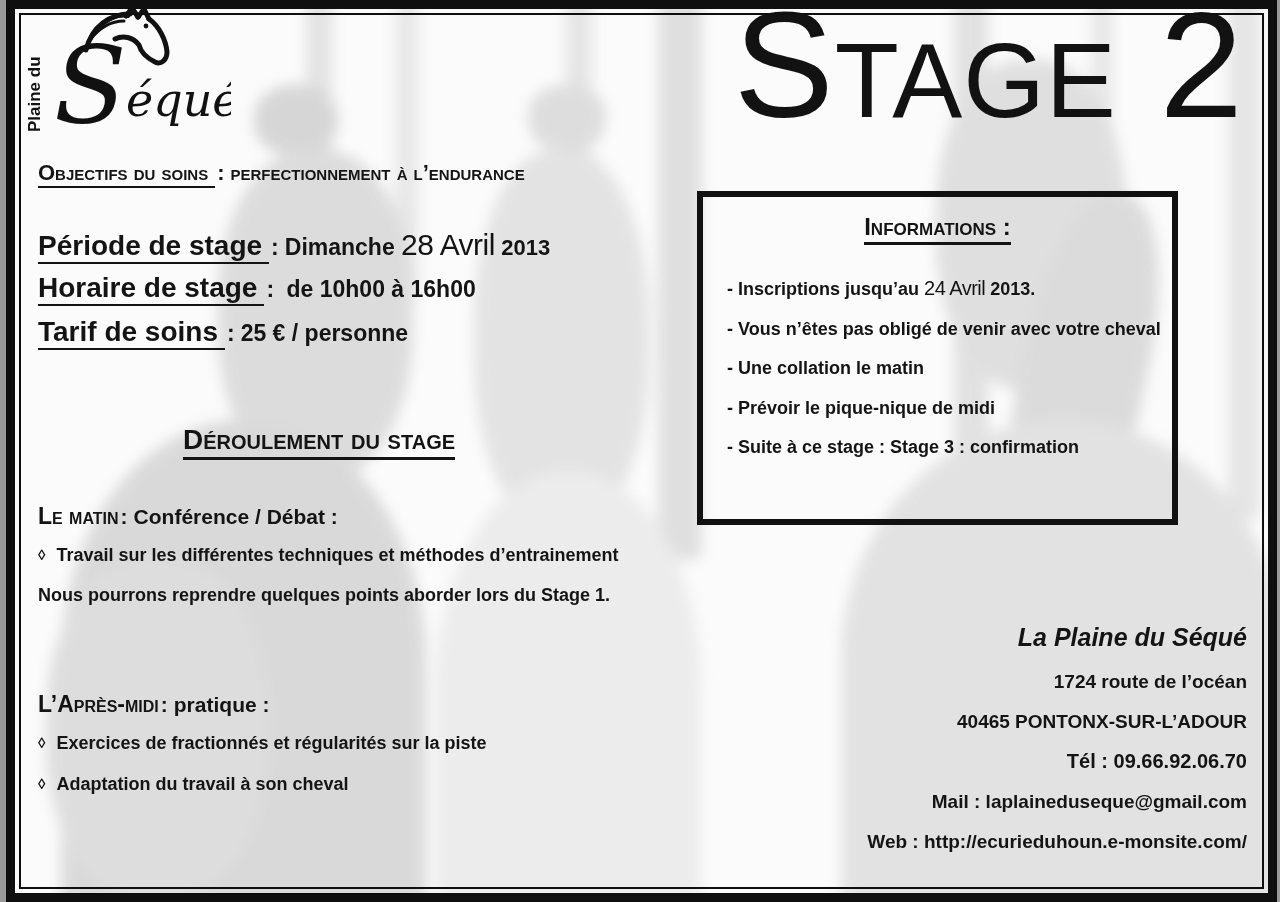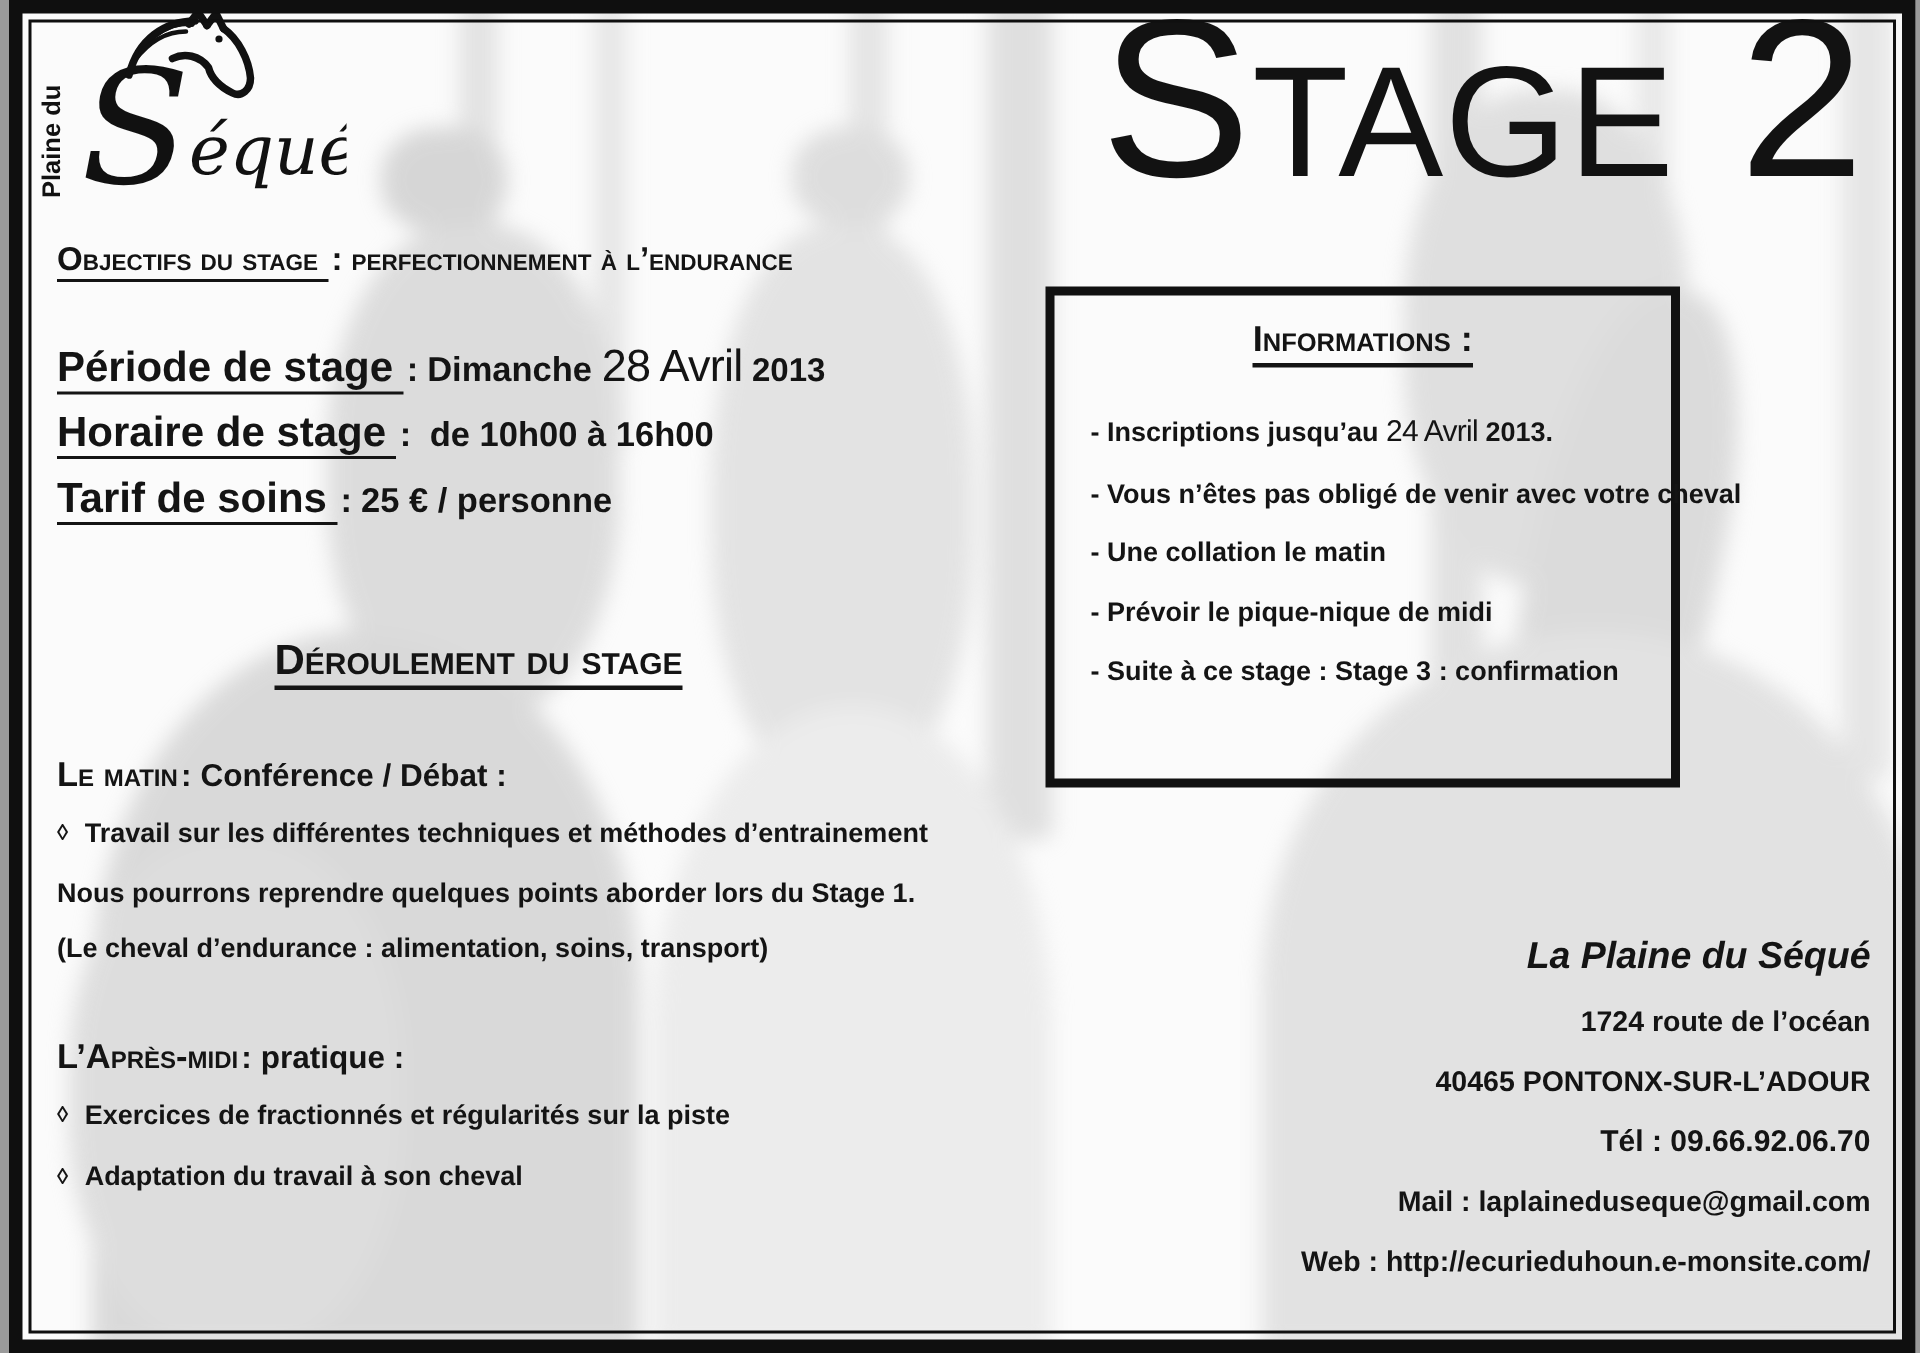--- a/index.html
+++ b/index.html
@@ -34,21 +34,21 @@
   .bigdate{font-size:30px;font-weight:400;letter-spacing:-.5px;}
   .small-after{font-size:22px;}
   .colon{padding:0 6px 0 2px;}
 
   .heading-center{left:38px;width:562px;text-align:center;top:424px;font-size:28px;}
   .sect-label{font-size:23px;}
   .sect-value{font-size:21px;}
   .bodyline{font-size:18px;}
   .diamond{font-size:15px;margin-right:11px;position:relative;top:-1px;}
 
-  .info-box{position:absolute;left:697px;top:191px;width:423px;height:334px;
+  .info-box{position:absolute;left:697px;top:191px;width:481px;height:334px;
             border:6px solid #111;box-sizing:border-box;}
   .info-heading{position:absolute;left:0;right:0;top:16px;text-align:center;font-size:24px;}
   .info-item{position:absolute;left:24px;white-space:nowrap;font-size:18px;font-weight:700;}
   .info-big{font-size:20px;font-weight:400;letter-spacing:-.5px;}
 
   .contact{position:absolute;right:33px;top:623px;text-align:right;}
   .contact-name{font-size:25px;font-weight:700;font-style:italic;margin-bottom:17px;}
   .contact-line{font-size:19px;font-weight:700;line-height:25px;margin-bottom:15px;}
 
   .logo{position:absolute;left:26px;top:6px;width:205px;height:135px;}
@@ -94,21 +94,21 @@
         <path d="M123,13 C133,20 140,34 141,46 C141,54 135,59 129,56 C121,52 115,47 113,39 C107,31 97,29 89,33"></path>
         <path d="M70,24 C80,13 92,8 102,10" stroke-width="4"></path>
         <path d="M64,34 C74,21 86,15 98,15" stroke-width="3"></path>
         <circle cx="120" cy="20" r="2.4" fill="#111" stroke="none"></circle>
       </g>
     </svg>
 
     <div class="abs title">Stage 2</div>
 
     <div class="abs obj-line b sc">
-      <span class="ul2">Objectifs du stage</span><span class="colon">:</span><span>perfectionnement à l’endurance</span>
+      <span class="ul2">Objectifs du soins</span><span class="colon">:</span><span>perfectionnement à l’endurance</span>
     </div>
 
     <div class="abs detail b" style="left:38px;top:228px;">
       <span class="lbl ul2">Période de stage</span><span class="colon">:</span><span>Dimanche</span> <span class="bigdate">28 Avril</span> <span class="small-after">2013</span>
     </div>
 
     <div class="abs detail b" style="left:38px;top:272px;">
       <span class="lbl ul2">Horaire de stage</span><span class="colon">:</span> <span>de 10h00 à 16h00</span>
     </div>
 
@@ -121,21 +121,20 @@
     </div>
 
     <div class="abs" style="left:38px;top:503px;">
       <span class="sect-label b sc">Le matin</span><span class="sect-value b colon">:</span><span class="sect-value b">Conférence / Débat :</span>
     </div>
 
     <div class="abs bodyline b" style="left:38px;top:545px;">
       <span class="diamond">◊</span><span>Travail sur les différentes techniques et méthodes d’entrainement</span>
     </div>
     <div class="abs bodyline b" style="left:38px;top:585px;">Nous pourrons reprendre quelques points aborder lors du Stage 1.</div>
-    <div class="abs bodyline b" style="left:38px;top:622px;">(Le cheval d’endurance : alimentation, soins, transport)</div>
 
     <div class="abs" style="left:38px;top:691px;">
       <span class="sect-label b sc">L’Après-midi</span><span class="sect-value b colon">:</span><span class="sect-value b">pratique :</span>
     </div>
 
     <div class="abs bodyline b" style="left:38px;top:733px;">
       <span class="diamond">◊</span><span>Exercices de fractionnés et régularités sur la piste</span>
     </div>
     <div class="abs bodyline b" style="left:38px;top:774px;">
       <span class="diamond">◊</span><span>Adaptation du travail à son cheval</span>

